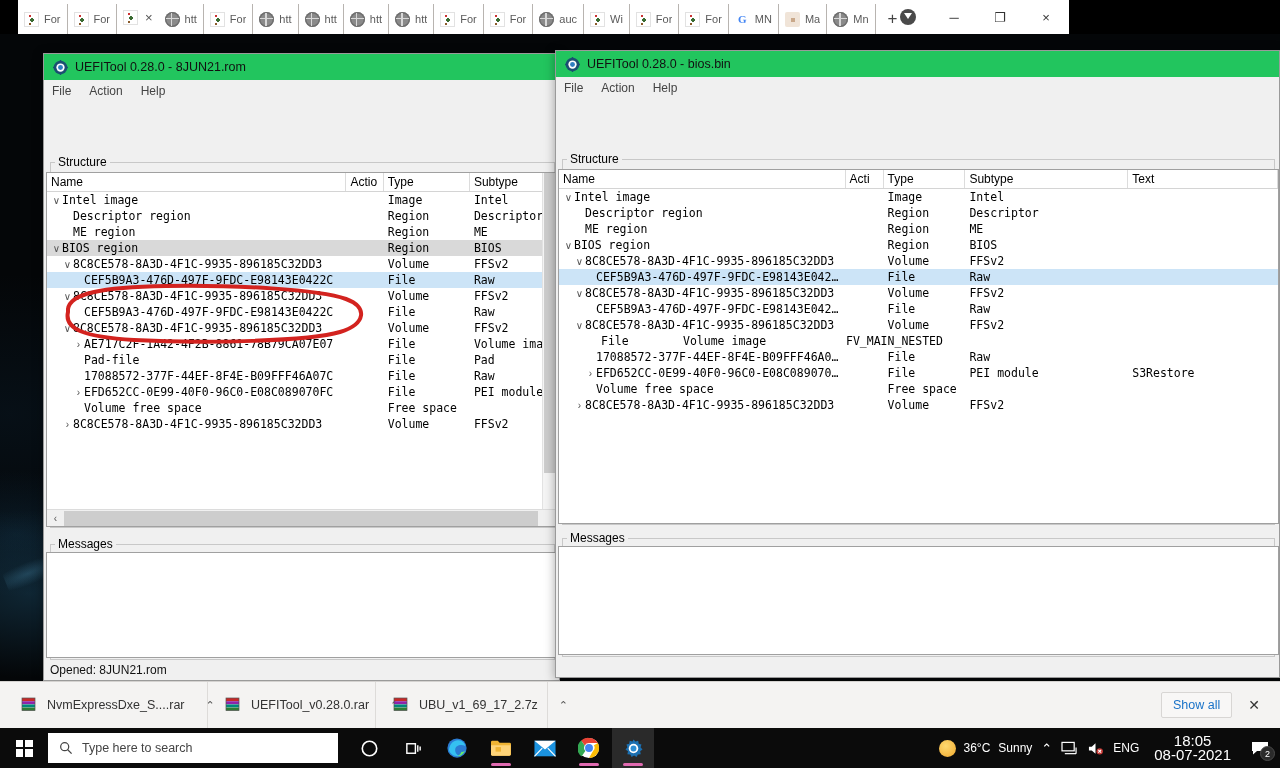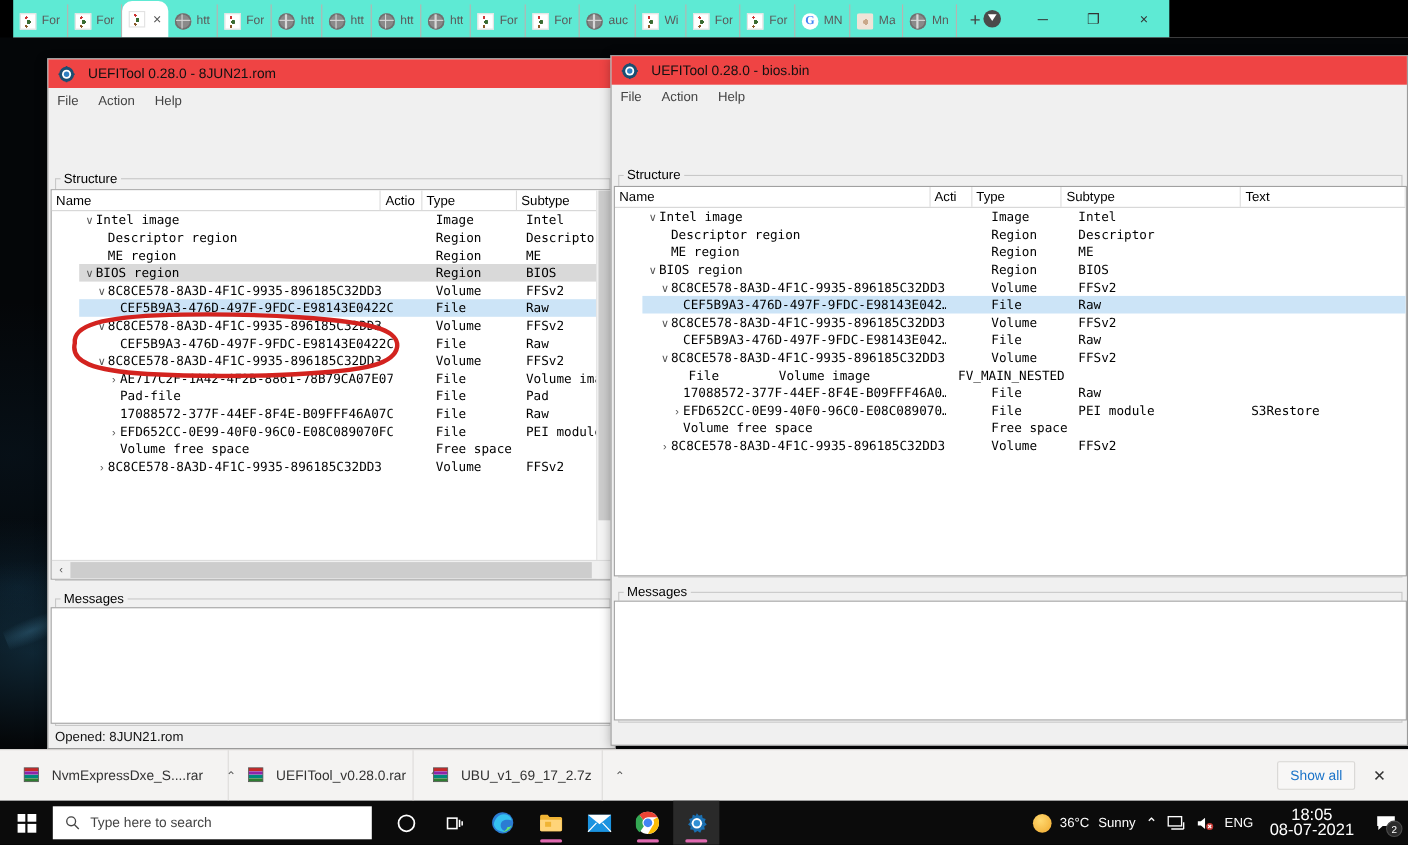--- a/index.html
+++ b/index.html
@@ -22,22 +22,22 @@
       #040608;
   }
   .desktop::after{
     content:""; position:absolute; left:4px; top:480px; width:46px; height:120px;
     background: radial-gradient(ellipse 60px 16px at 24px 60px, rgba(90,170,210,.25), rgba(0,0,0,0) 70%);
     transform: rotate(-22deg);
   }
 
   
   .browser {
-    position: absolute; left: 12px; top: 0; width: 1051px; height: 66px;
-    background: #5eead4;
+    position: absolute; left: 18px; top: 0; width: 1051px; height: 66px;
+    background: #ffffff;
   }
   .tabstrip {
     position: absolute; left: 0; top: 0; width: 1280px; height: 34px;
     display: flex; align-items: flex-end;
   }
   .tab {
     position: relative;
     height: 30px; display: flex; align-items: center;
     padding: 0 6px; gap: 5px;
     color: #5a5a5a; font-size: 11px;
@@ -98,42 +98,42 @@
   .win {
     position: absolute;
     background: #f0f0f0;
     border: 1px solid #9a9a9a;
     box-shadow: 0 2px 10px rgba(0,0,0,.35);
     font-size: 12px; color: #000;
   }
   .win1 { left: 43px; top: 53px; width: 517px; height: 628px; }
   .win2 { left: 555px; top: 50px; width: 725px; height: 628px; }
 
-  .titlebar { height: 26px; display: flex; align-items: center; gap: 12px; padding: 0 9px;
-              background: #ef4444; }
+  .titlebar { height: 26px; display: flex; align-items: center; gap: 7px; padding: 0 9px;
+              background: #22c55e; }
   .app-icon { width: 15px; height: 15px; flex: 0 0 15px; position: relative; }
   .app-icon svg { display: block; }
   .title-text { font-size: 12.5px; color: #111; }
 
   .menubar { height: 22px; display: flex; align-items: center; padding: 0 8px; gap: 18px;
              color: #444; font-size: 12px; }
   .menubar > span { cursor: default; }
 
   .groupbox { position: absolute; border: 1px solid #c8c8c8; background: transparent; }
   .group-label { position: absolute; top: -8px; left: 4px; background: #f0f0f0; padding: 0 3px;
                  font-size: 12px; color: #000; }
 
   .treewrap { position: absolute; background: #fff; border: 1px solid #a0a0a0; overflow: hidden; }
   .hdr { display: flex; height: 19px; background: #fff; border-bottom: 1px solid #d4d4d4; }
   .hdr div {
     font-size: 12px; color: #000; padding-left: 4px; line-height: 19px;
     border-right: 1px solid #dcdcdc; overflow: hidden; white-space: nowrap;
     font-family: "Liberation Sans", sans-serif;
   }
-  .rows { font-family: "DejaVu Sans Mono", monospace; font-size: 11.5px; margin-left: 25px; }
+  .rows { font-family: "DejaVu Sans Mono", monospace; font-size: 11.5px; }
   .row { display: flex; height: 16px; line-height: 16px; white-space: nowrap; }
   .row.sel-gray { background: #d9d9d9; }
   .row.sel-blue { background: #cce4f7; }
   .cell { overflow: hidden; white-space: nowrap; padding-left: 4px; }
   .arrow { display: inline-block; width: 11px; text-align: center; font-size: 10px; color: #555;
            font-family: "Liberation Sans", sans-serif; }
   .arrow.blank { color: transparent; }
 
   .hscroll { position: absolute; left: 0; bottom: 0; height: 17px; width: 100%;
              background: #f0f0f0; border-top: 1px solid #dcdcdc; display: flex; align-items: center; }

